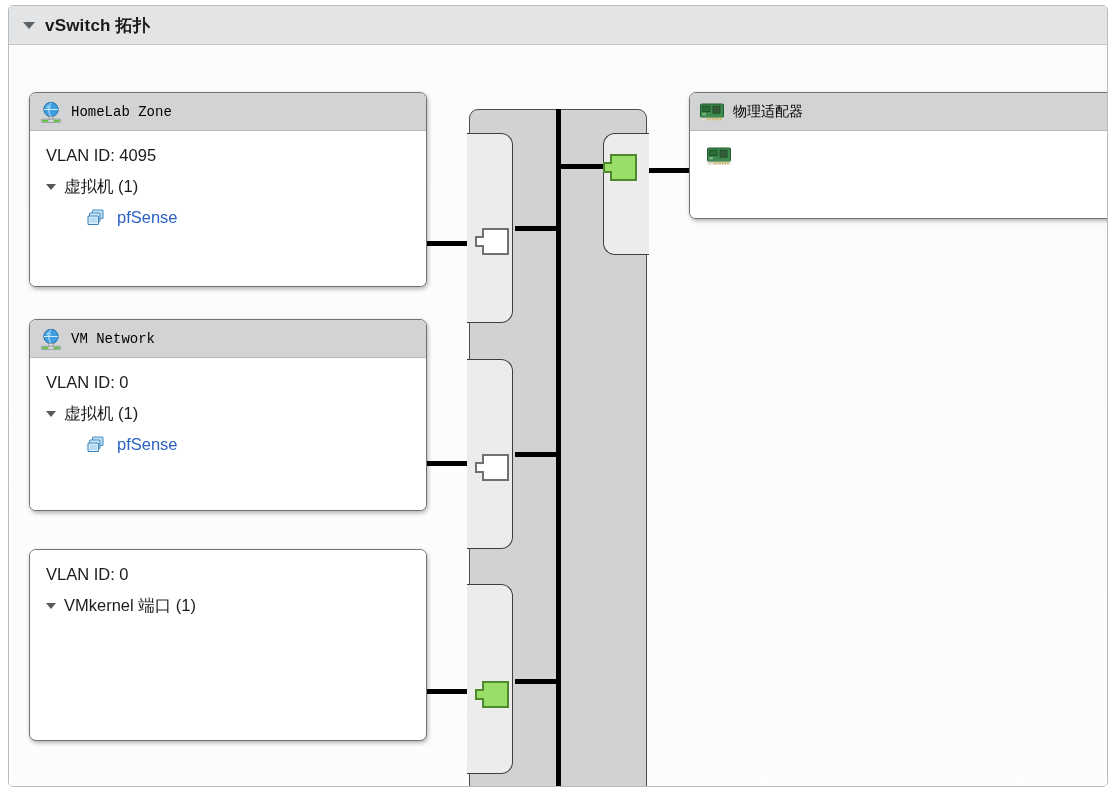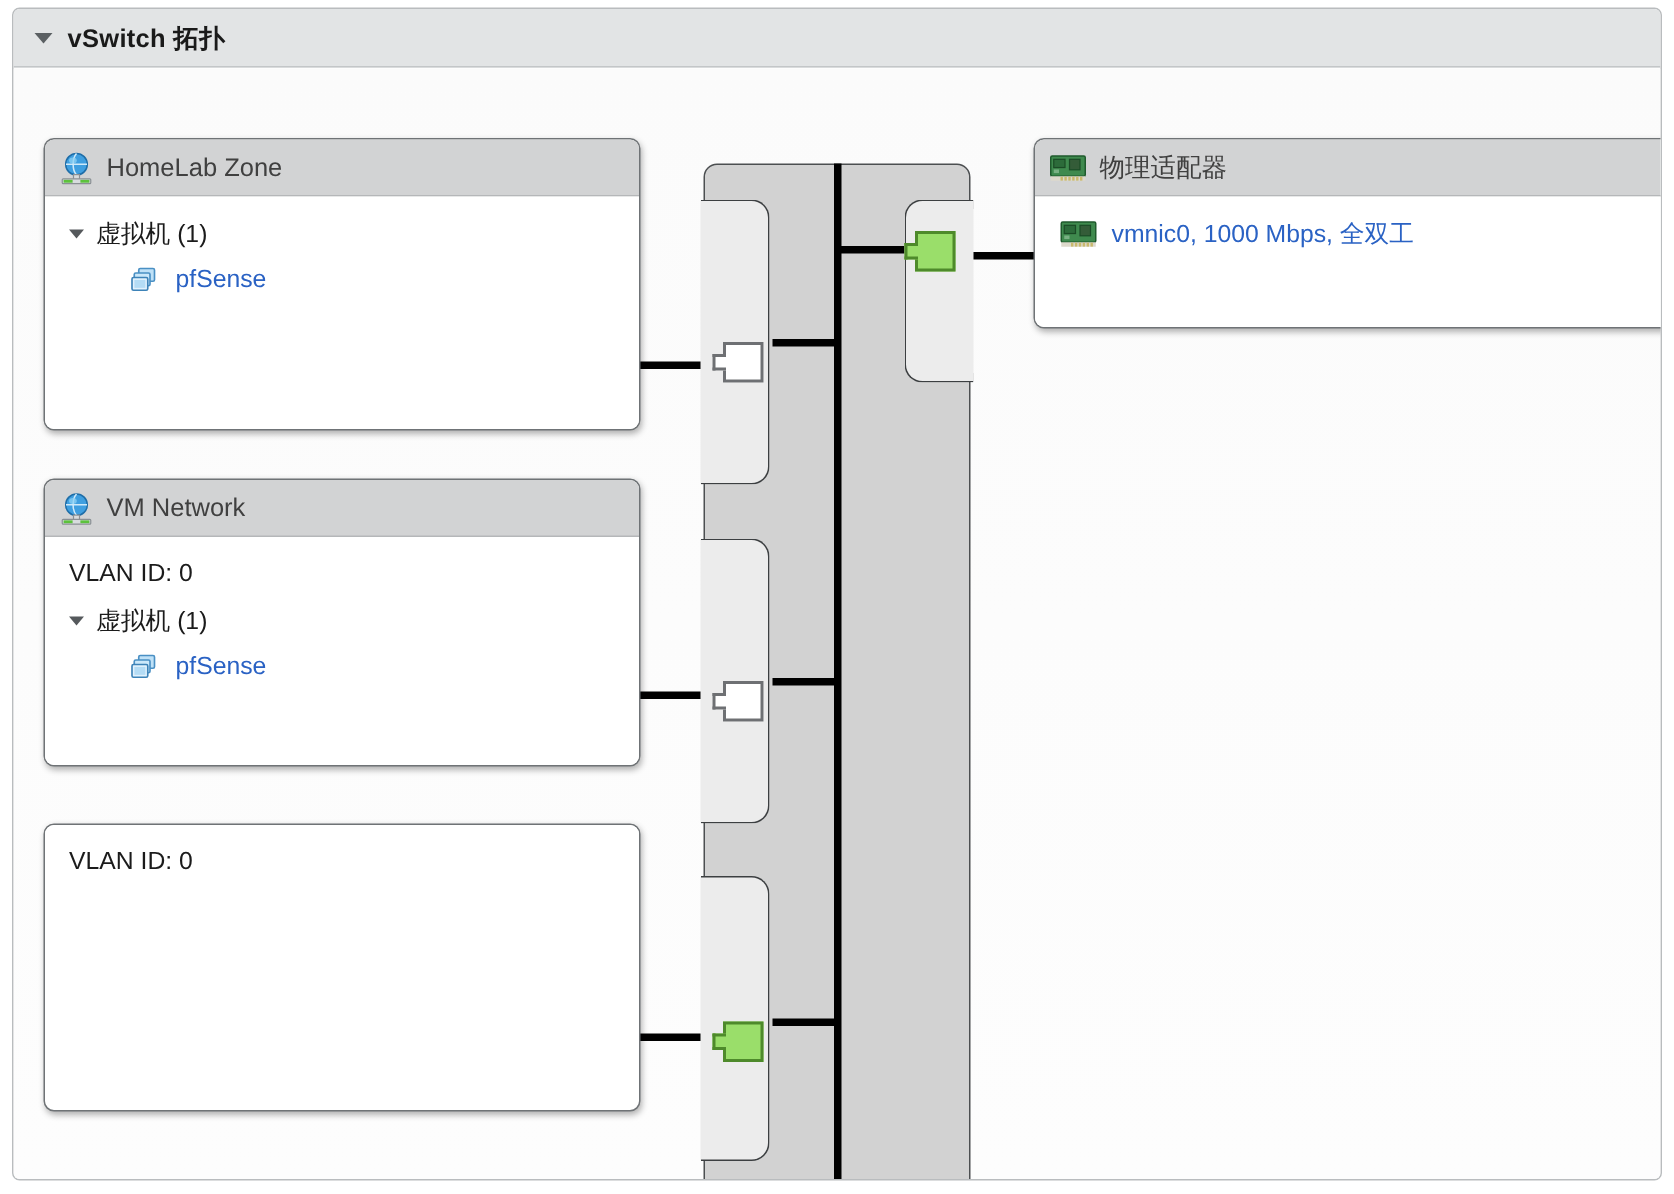--- a/index.html
+++ b/index.html
@@ -71,24 +71,25 @@
   .card-head {
     height: 38px;
     background: #d2d3d4;
     border-bottom: 1px solid #b5b7b9;
     display: flex;
     align-items: center;
     padding-left: 9px;
     box-sizing: border-box;
   }
   .card-head-title {
-    font-size: 17px;
-    color: #404040;
+    font-size: 14px;
+    color: #000000;
     margin-left: 8px;
     white-space: nowrap;
+    font-family: Liberation Mono, monospace;
   }
   .card-body {
     padding: 9px 0 0 0;
     background: #fff;
     height: calc(100% - 38px);
     box-sizing: border-box;
   }
   .row {
     display: flex;
     align-items: center;
@@ -230,20 +231,23 @@
             <ellipse cx="9.6" cy="7" rx="2.6" ry="2" fill="#8ed2f4" opacity=".75"></ellipse>
             <rect x="10" y="16.4" width="4" height="3.4" fill="#d8dcde" stroke="#8a9094" stroke-width=".8"></rect>
             <rect x="2.5" y="19.2" width="19" height="3.2" rx="0.6" fill="#d8dcde" stroke="#8a9094" stroke-width=".8"></rect>
             <rect x="3.4" y="19.9" width="6" height="1.9" fill="#5cc23c"></rect>
             <rect x="14.6" y="19.9" width="6" height="1.9" fill="#5cc23c"></rect>
           </svg>
           <span class="card-head-title">HomeLab Zone</span>
         </div>
         <div class="card-body">
           <div class="row indent1">
+            <span class="txt">VLAN ID: 4095</span>
+          </div>
+          <div class="row indent1">
             <span class="grp-tri"></span>
             <span class="txt">虚拟机 (1)</span>
           </div>
           <div class="row indent2">
             <svg class="ico" width="22" height="22" viewBox="0 0 22 22">
               <rect x="6.5" y="3" width="10.5" height="8.5" rx="1" fill="#bfe1f7" stroke="#4a90c4" stroke-width="1.1"></rect>
               <rect x="3.5" y="6" width="10.5" height="8.5" rx="1" fill="#cbe8fa" stroke="#4a90c4" stroke-width="1.1"></rect>
               <rect x="2" y="9" width="10.5" height="8.5" rx="1" fill="#e2f2fd" stroke="#3d83b8" stroke-width="1.1"></rect>
               <rect x="3.6" y="10.6" width="7.3" height="5.3" fill="#a9d6f2" opacity=".8"></rect>
             </svg>
@@ -283,20 +287,24 @@
             </svg>
             <span class="link">pfSense</span>
           </div>
         </div>
       </div>
 
       <div class="card" style="left:20px; top:503px; width:398px; height:192px;">
         <div class="card-body">
           <div class="row indent1">
             <span class="txt">VLAN ID: 0</span>
+          </div>
+          <div class="row indent1">
+            <span class="grp-tri"></span>
+            <span class="txt">VMkernel 端口 (1)</span>
           </div>
         </div>
       </div>
 
       <div class="card" style="left:680px; top:46px; width:464px; height:127px;">
         <div class="card-head">
           <svg class="ico" width="26" height="22" viewBox="0 0 26 22">
             <rect x="1.5" y="3" width="23" height="13.5" rx="1" fill="#3f8a4e" stroke="#1f5a2c" stroke-width="1"></rect>
             <rect x="3.5" y="5.2" width="7.5" height="5.5" fill="#2c6b3a" stroke="#1b4b26" stroke-width=".8"></rect>
             <rect x="14" y="5.2" width="7" height="7" fill="#345c38" stroke="#1b4b26" stroke-width=".8"></rect>
@@ -323,20 +331,19 @@
               <rect x="1.5" y="16.5" width="23" height="3" fill="#ddd9cb"></rect>
               <g fill="#c9b96d">
                 <rect x="8" y="16.8" width="1.6" height="2.6"></rect>
                 <rect x="10.6" y="16.8" width="1.6" height="2.6"></rect>
                 <rect x="13.2" y="16.8" width="1.6" height="2.6"></rect>
                 <rect x="15.8" y="16.8" width="1.6" height="2.6"></rect>
                 <rect x="18.4" y="16.8" width="1.6" height="2.6"></rect>
                 <rect x="21" y="16.8" width="1.6" height="2.6"></rect>
               </g>
             </svg>
-            <span class="link">vmnic0, 1000 Mbps, 全双工</span>
           </div>
         </div>
       </div>
 
     </div>
   </div>
 </div>
 
 </body></html>

